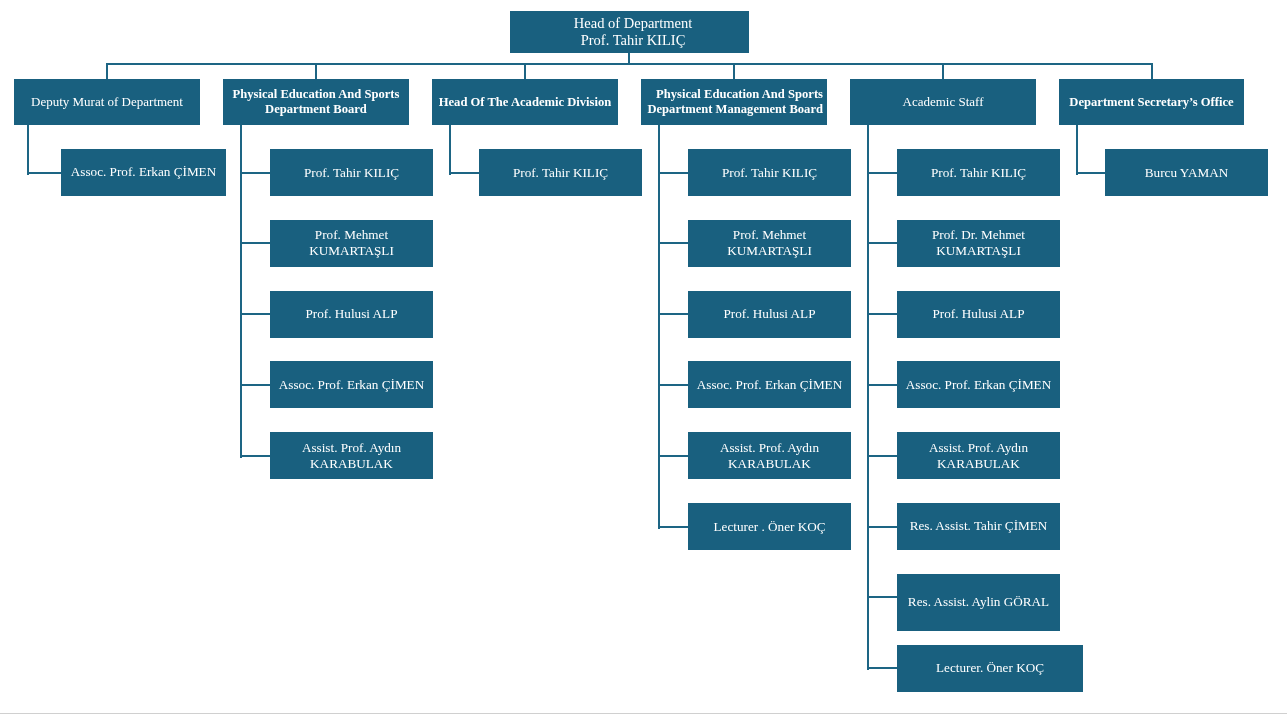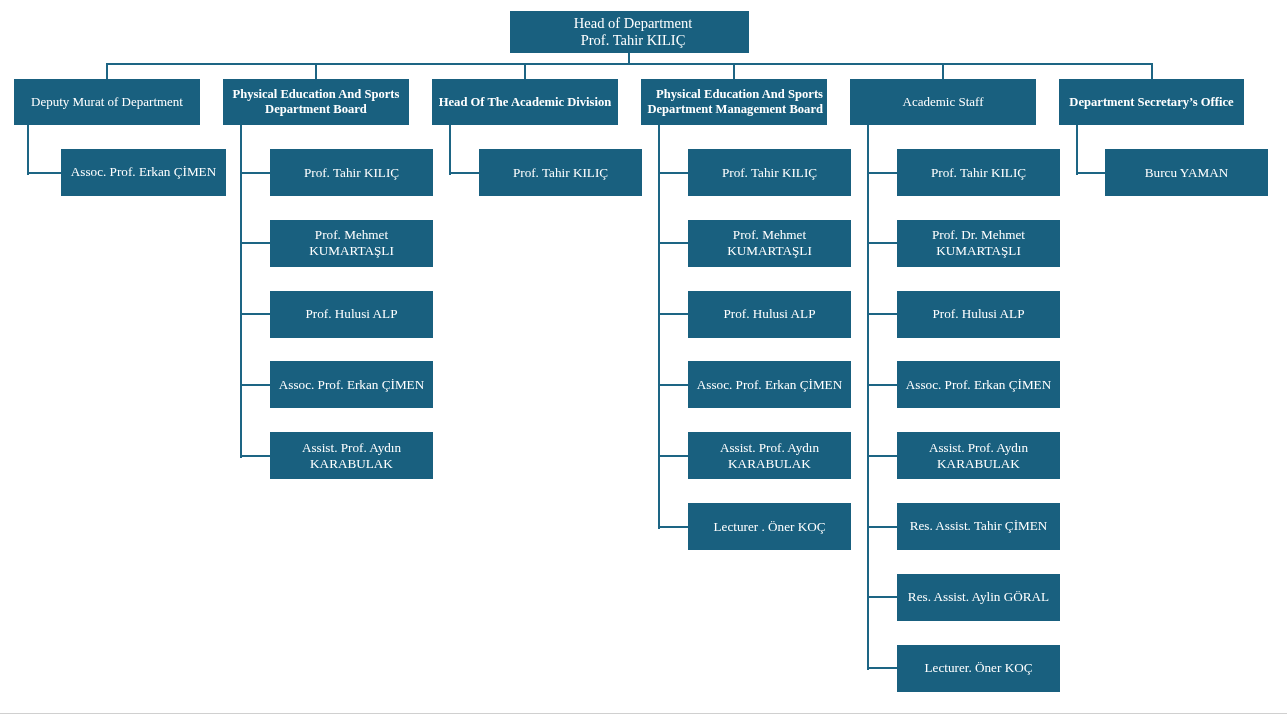--- a/index.html
+++ b/index.html
@@ -129,23 +129,23 @@
       <div class="node node-leaf two-line" style="left: 897px; top: 219.8px; width: 163px; height: 47px;"><span>Prof. Dr. Mehmet KUMARTAŞLI</span></div>
       <div class="line line-h" style="left: 868px; top: 313.1px; width: 29px; background: rgb(29, 101, 132);"></div>
       <div class="node node-leaf" style="left: 897px; top: 290.6px; width: 163px; height: 47px;"><span>Prof. Hulusi ALP</span></div>
       <div class="line line-h" style="left: 868px; top: 383.9px; width: 29px; background: rgb(29, 101, 132);"></div>
       <div class="node node-leaf two-line" style="left: 897px; top: 361.4px; width: 163px; height: 47px;"><span>Assoc. Prof. Erkan ÇİMEN</span></div>
       <div class="line line-h" style="left: 868px; top: 454.7px; width: 29px; background: rgb(29, 101, 132);"></div>
       <div class="node node-leaf two-line" style="left: 897px; top: 432.2px; width: 163px; height: 47px;"><span>Assist. Prof. Aydın KARABULAK</span></div>
       <div class="line line-h" style="left: 868px; top: 525.5px; width: 29px; background: rgb(29, 101, 132);"></div>
       <div class="node node-leaf two-line" style="left: 897px; top: 503px; width: 163px; height: 47px;"><span>Res. Assist. Tahir ÇİMEN</span></div>
       <div class="line line-h" style="left: 868px; top: 596.3px; width: 29px; background: rgb(29, 101, 132);"></div>
-      <div class="node node-leaf two-line" style="left: 897px; top: 573.8px; width: 163px; height: 47px;"><span>Res. Assist. Aylin GÖRAL</span></div>
+      <div class="node node-leaf two-line" style="left: 897px; top: 573.8px; width: 163px; height: 57px;"><span>Res. Assist. Aylin GÖRAL</span></div>
       <div class="line line-h" style="left: 868px; top: 667.1px; width: 29px; background: rgb(29, 101, 132);"></div>
-      <div class="node node-leaf" style="left: 897px; top: 644.6px; width: 163px; height: 47px;"><span>Lecturer. Öner KOÇ</span></div>
+      <div class="node node-leaf" style="left: 897px; top: 644.6px; width: 186px; height: 47px;"><span>Lecturer. Öner KOÇ</span></div>
       <div class="line line-v" style="left: 1150.5px; top: 63px; height: 17px; background: rgb(29, 101, 132);"></div>
       <div class="node node-header bold" style="left: 1059px; top: 79px; width: 185px; height: 46px;"><span>Department Secretary’s Office</span></div>
       <div class="line line-v" style="left: 1076px; top: 125px; height: 49.5px; background: rgb(29, 101, 132);"></div>
       <div class="line line-h" style="left: 1077px; top: 171.5px; width: 28px; background: rgb(29, 101, 132);"></div>
       <div class="node node-leaf" style="left: 1105px; top: 149px; width: 163px; height: 47px;"><span>Burcu YAMAN</span></div>
     </div>
 
   <div class="page-rule" style="top:713px; width:1287px;"></div>
 </div>
 

